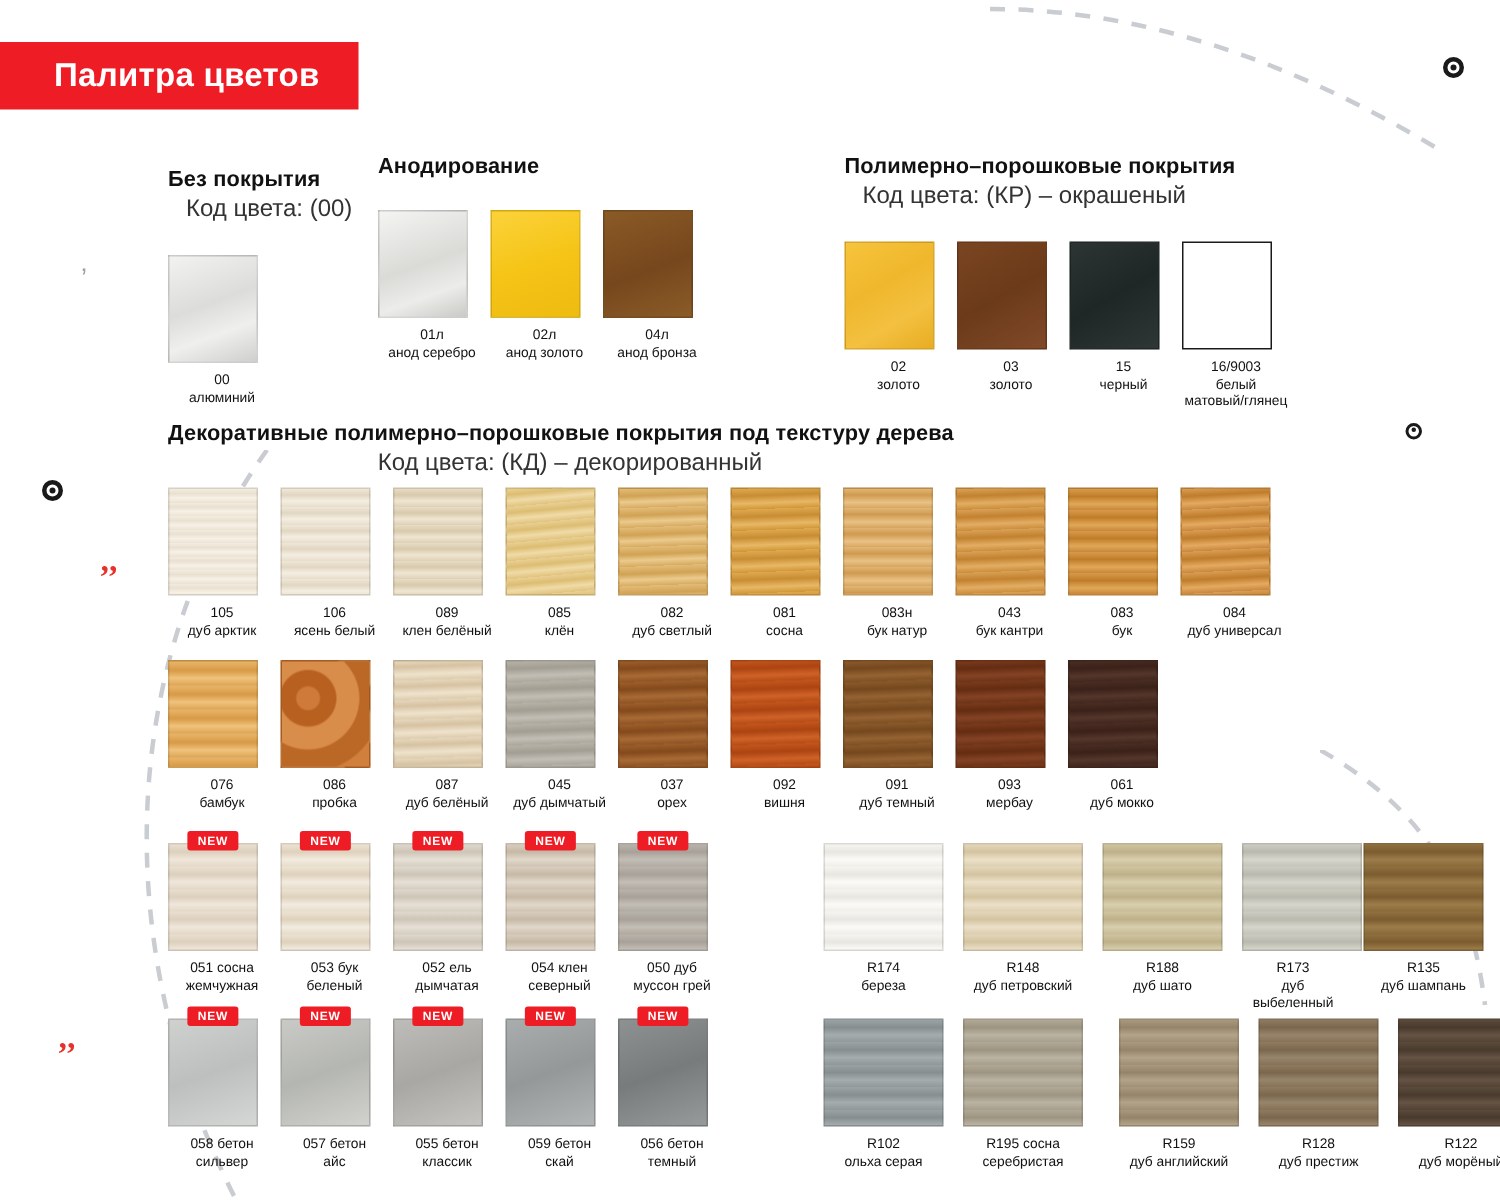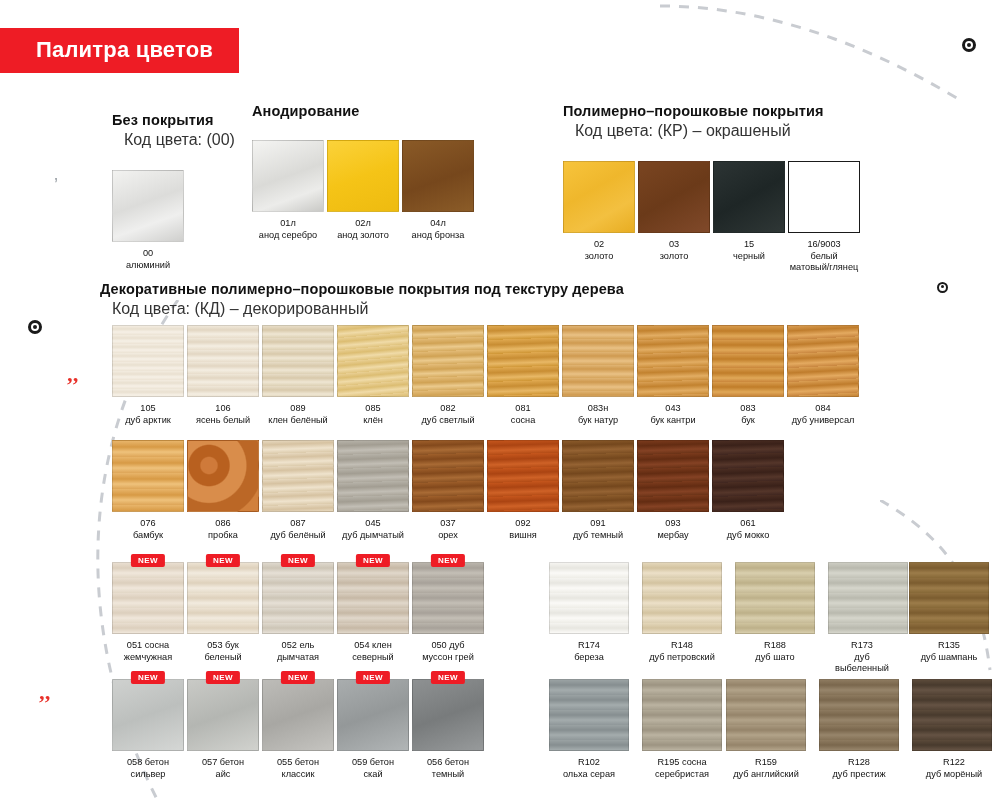--- a/index.html
+++ b/index.html
@@ -23,21 +23,21 @@
     letter-spacing:.2px;
   }
 
   
   .sec-title { font-size:14.5px; font-weight:bold; color:#111; letter-spacing:.1px; }
   .sec-sub { font-size:16px; color:#333; margin-top:3px;margin-left:12px; }
 
   
   .swatch { width:72px; }
   .chip {
-    width:72px; height:72px;
+    width:60px; height:72px;
     border:1px solid rgba(0,0,0,.12);
     position:relative;
     background-size:cover;
   }
   .cap {
     margin-top:6px; text-align:center;
     font-size:9.2px; line-height:11.5px; color:#111;
   }
 
   .new-badge {
@@ -158,21 +158,21 @@
       <div class="chip" style="background:#ffffff;border:1px solid #1a1a1a;"></div>
       <div class="cap" style="width:86px;margin-left:-7px;">
         <div>16/9003</div>
         <div style="white-space:pre-line;">белый
 матовый/глянец</div>
       </div>
     </div>
   </div>
 </div>
 
-<div style="position:absolute; left:100px; top:281px;">
+<div style="position:absolute; left:112px; top:281px;text-align:center;">
   <div class="sec-title">Декоративные полимерно–порошковые покрытия под текстуру дерева</div>
   <div class="sec-sub">Код цвета: (КД) – декорированный</div>
 </div>
 
 <div class="row" style="position:absolute; left:112px; top:325px;align-items:center;">
   <div class="swatch">
       <div class="chip" style="background:repeating-linear-gradient(180deg,#f3ece0 0px,#e9e0d0 3px,#f6f0e6 6px,#ece3d4 9px);"></div>
       <div class="cap">
         <div>105</div>
         <div>дуб арктик</div>
@@ -445,21 +445,21 @@
 </div>
 
 <div class="row" style="position:absolute; left:549px; top:679px;">
   <div class="swatch" style="width:80px;margin-right:13px;">
     <div class="chip" style="width:80px;background:repeating-linear-gradient(180deg,#9aa2a3 0px,#868e90 5px,#a4acad 10px,#8f9799 15px);"></div>
     <div class="cap">
         <div>R102</div>
         <div>ольха серая</div>
       </div>
   </div>
-  <div class="swatch" style="width:80px;margin-right:4px;">
+  <div class="swatch" style="width:80px;margin-right:24px;">
     <div class="chip" style="width:80px;background:repeating-linear-gradient(180deg,#b0a895 0px,#9d9482 5px,#bbb3a1 10px,#a69e8c 15px);"></div>
     <div class="cap">
         <div>R195 сосна</div>
         <div>серебристая</div>
       </div>
   </div>
   <div class="swatch" style="width:80px;margin-right:13px;">
     <div class="chip" style="width:80px;background:repeating-linear-gradient(180deg,#a8987e 0px,#95846a 5px,#b2a389 10px,#9e8e74 15px);"></div>
     <div class="cap">
         <div>R159</div>

